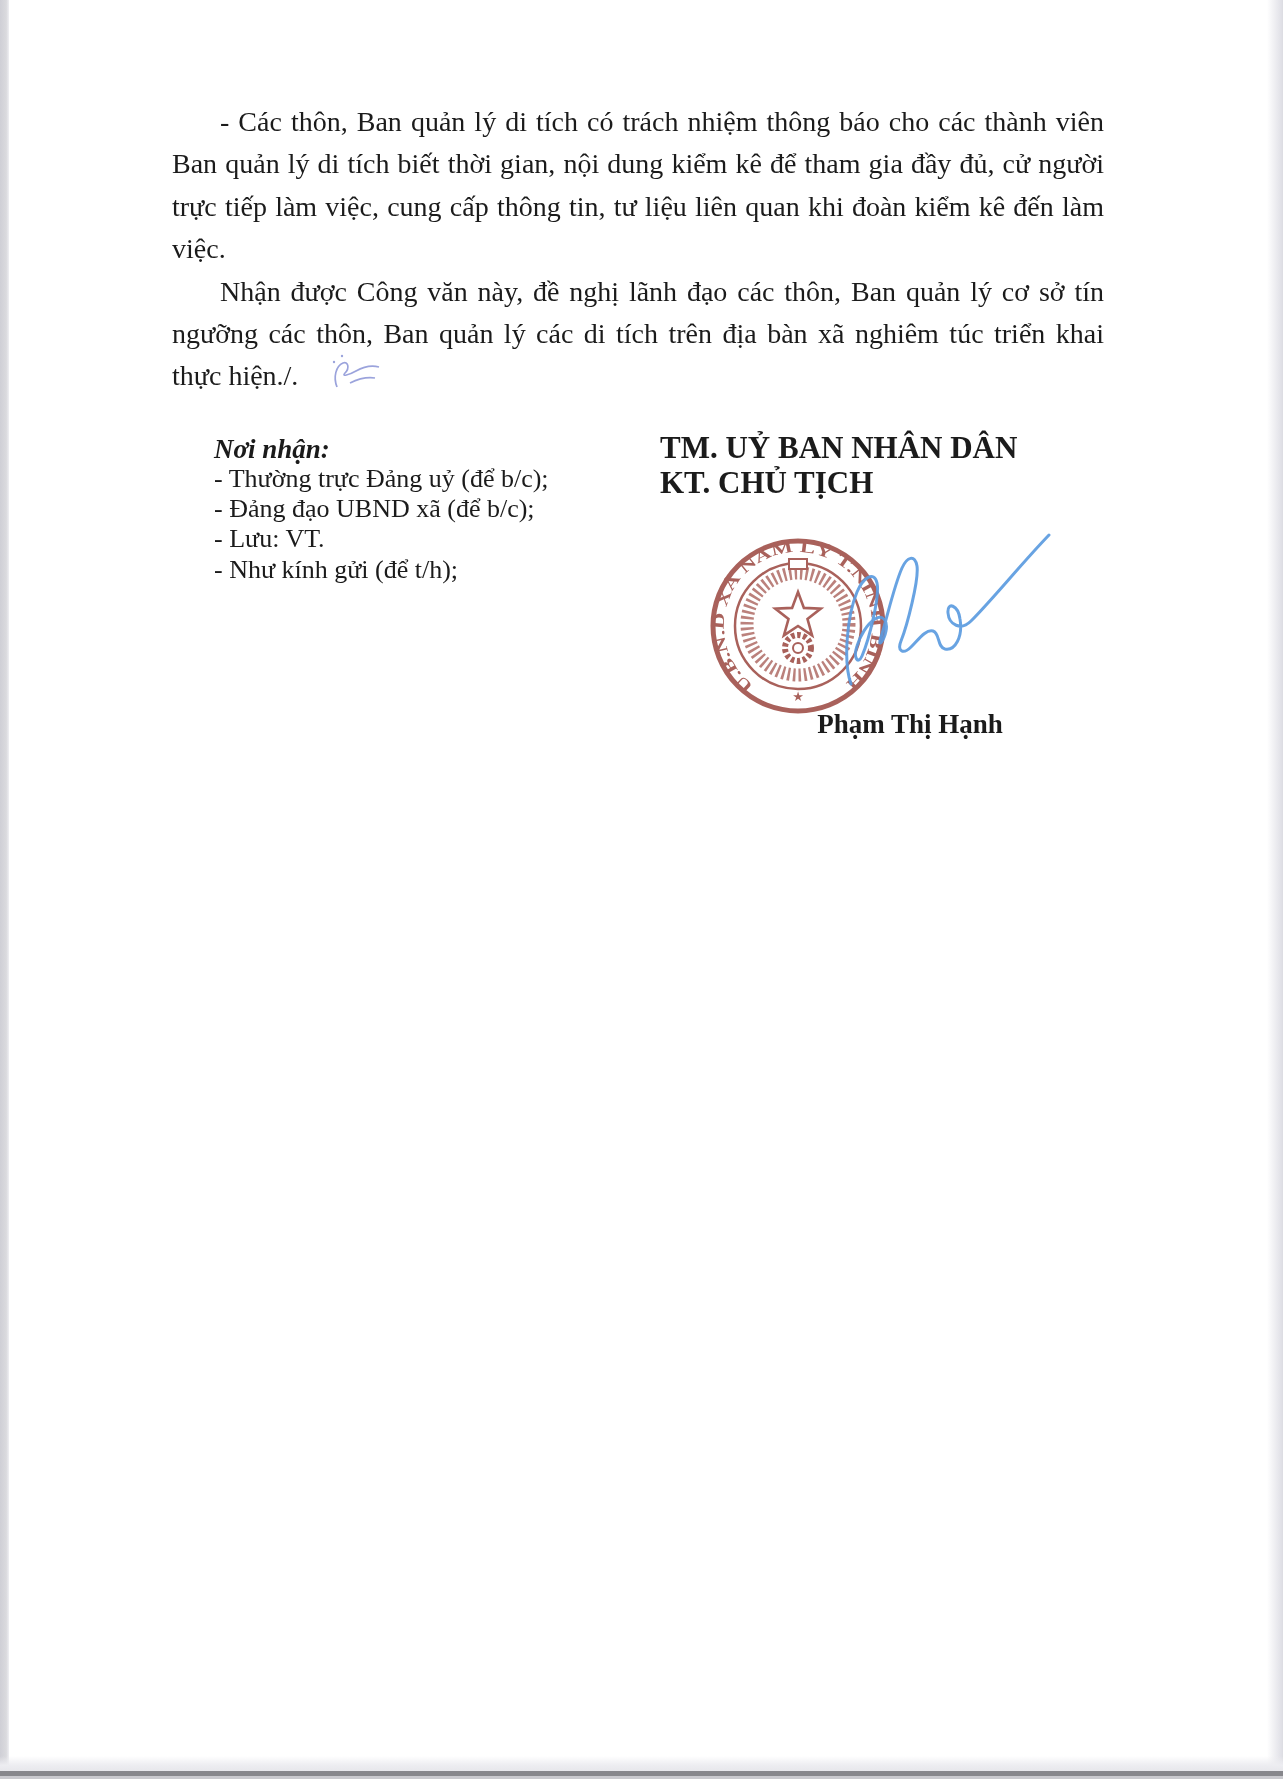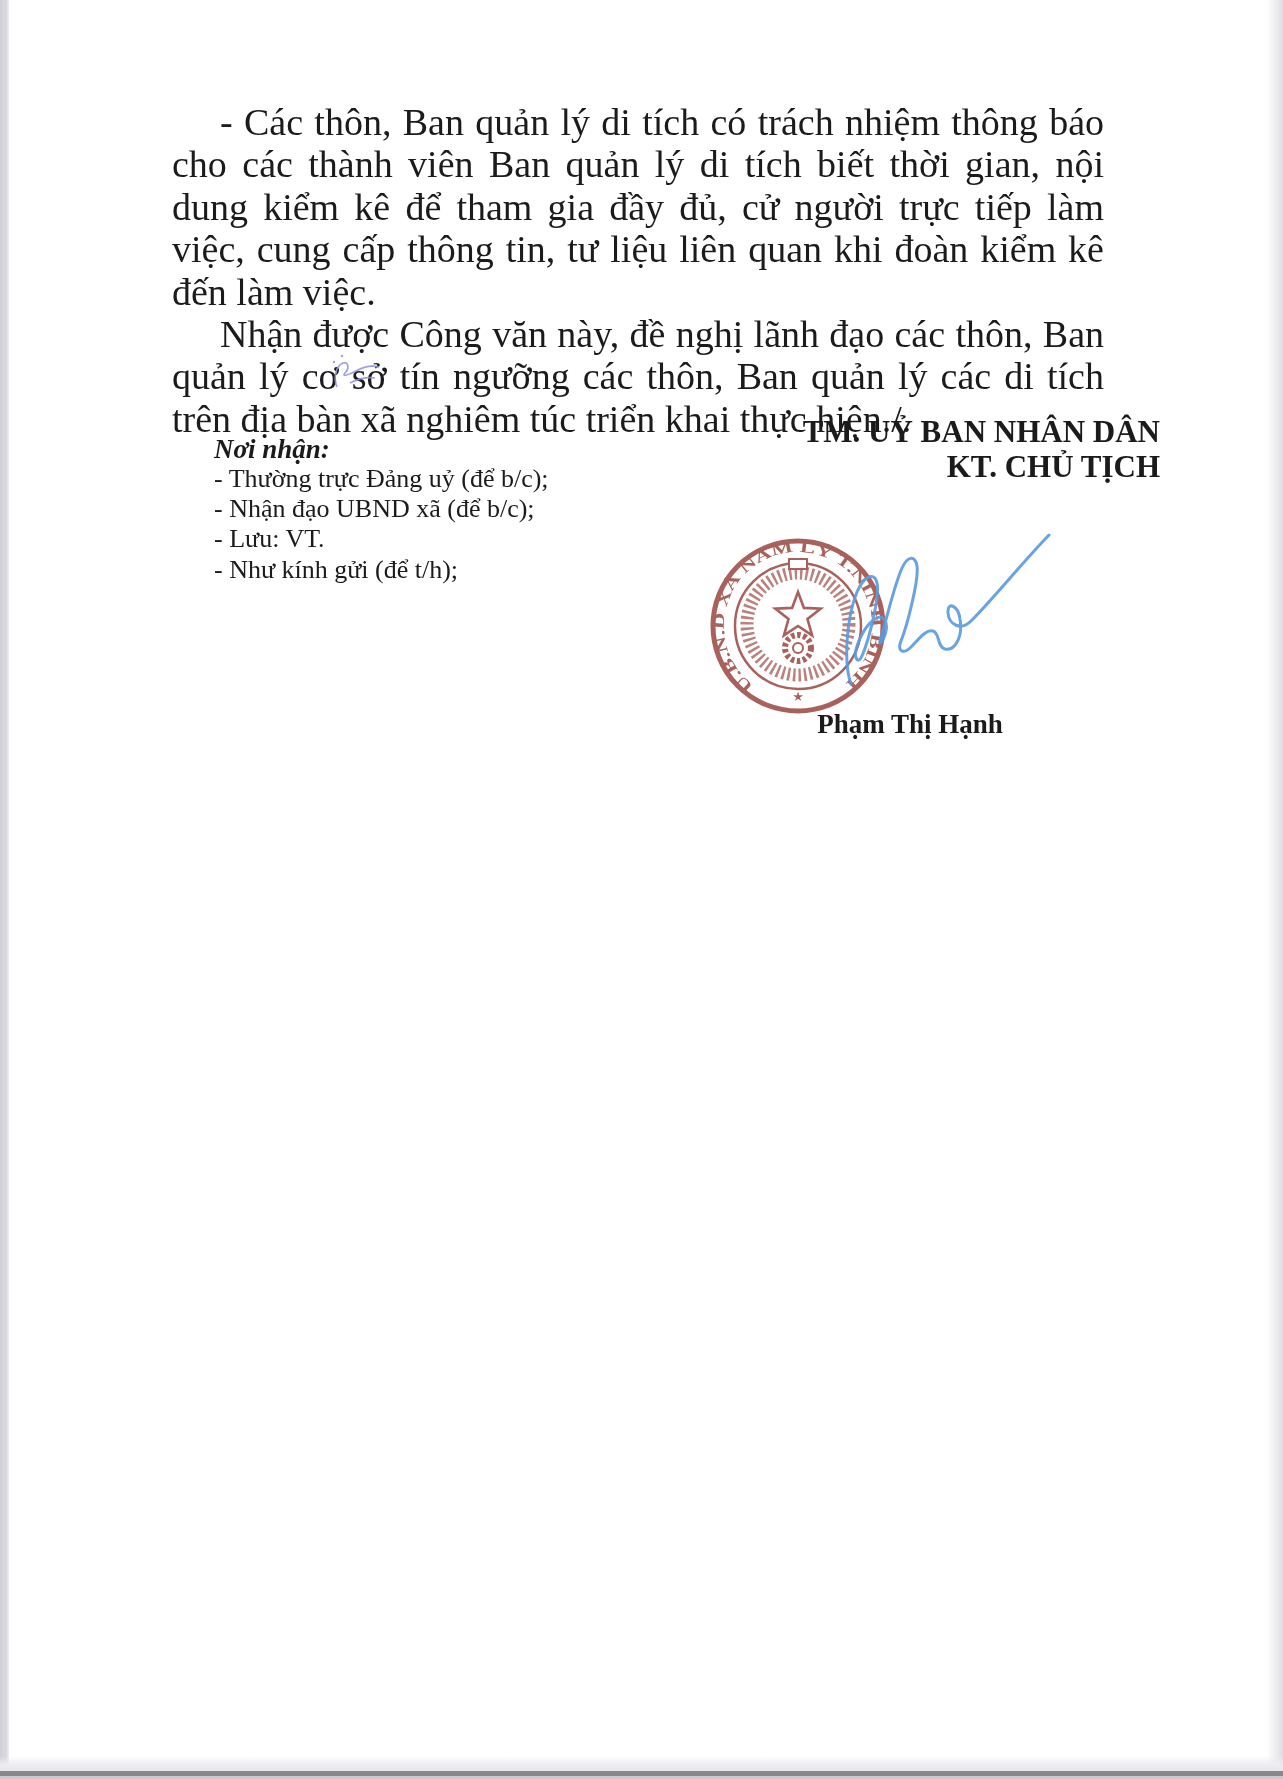--- a/index.html
+++ b/index.html
@@ -17,32 +17,32 @@
   .edge-right{position:absolute;right:0;top:0;width:16px;height:100%;
     background:linear-gradient(to right,rgba(230,230,236,0),#e2e2e8 85%,#dcdce2);}
   .edge-bottom{position:absolute;left:0;bottom:0;width:100%;height:23px;
     background:linear-gradient(to bottom,rgba(255,255,255,0),#ededf1 40%,#e6e6eb 70%);}
   .edge-bottom-line{position:absolute;left:0;bottom:3px;width:100%;height:5px;background:#87878c;}
   .edge-bottom-foot{position:absolute;left:0;bottom:0;width:100%;height:3px;background:#c9c9ce;}
 
   
   .doc-body{
     position:absolute;left:172px;top:101px;width:932px;
-    font-size:38px;line-height:42.4px;
+    font-size:28px;line-height:42.4px;
     text-align:justify;
   }
   .doc-body p{margin:0;text-indent:48px;}
 
   
   .recipients{position:absolute;left:214px;top:434px;width:420px;}
   .recip-title{font-size:27px;font-weight:700;font-style:italic;line-height:30px;}
   .recip-item{font-size:26px;line-height:30.2px;}
 
   
-  .sign-block{position:absolute;left:660px;top:414px;width:500px;text-align:right;}
+  .sign-block{position:absolute;left:660px;top:430px;width:500px;text-align:left;}
   .sign-line{font-size:31px;font-weight:700;line-height:35px;white-space:nowrap;}
   .signer-name{position:absolute;left:660px;top:706px;width:500px;text-align:center;
     font-size:27px;font-weight:700;line-height:36px;}
 
   
   .seal-wrap{position:absolute;left:708px;top:536px;width:180px;height:180px;
     opacity:.88;mix-blend-mode:multiply;}
   
   .ink-overlay{position:absolute;left:0;top:0;width:1283px;height:1779px;pointer-events:none;}
 </style>
@@ -52,21 +52,21 @@
 <div class="screen">
 
   <div class="doc-body">
     <p>- Các thôn, Ban quản lý di tích có trách nhiệm thông báo cho các thành viên Ban quản lý di tích biết thời gian, nội dung kiểm kê để tham gia đầy đủ, cử người trực tiếp làm việc, cung cấp thông tin, tư liệu liên quan khi đoàn kiểm kê đến làm việc.</p>
     <p>Nhận được Công văn này, đề nghị lãnh đạo các thôn, Ban quản lý cơ sở tín ngưỡng các thôn, Ban quản lý các di tích trên địa bàn xã nghiêm túc triển khai thực hiện./.</p>
   </div>
 
   <div class="recipients">
     <div class="recip-title">Nơi nhận:</div>
     <div class="recip-item">- Thường trực Đảng uỷ (để b/c);</div>
-    <div class="recip-item">- Nhận đạo UBND xã (để b/c);</div>
+    <div class="recip-item">- Đảng đạo UBND xã (để b/c);</div>
     <div class="recip-item">- Lưu: VT.</div>
     <div class="recip-item">- Như kính gửi (để t/h);</div>
   </div>
 
   <div class="sign-block">
     <div class="sign-line">TM. UỶ BAN NHÂN DÂN</div>
     <div class="sign-line">KT. CHỦ TỊCH</div>
   </div>
 
   <div class="seal-wrap">

